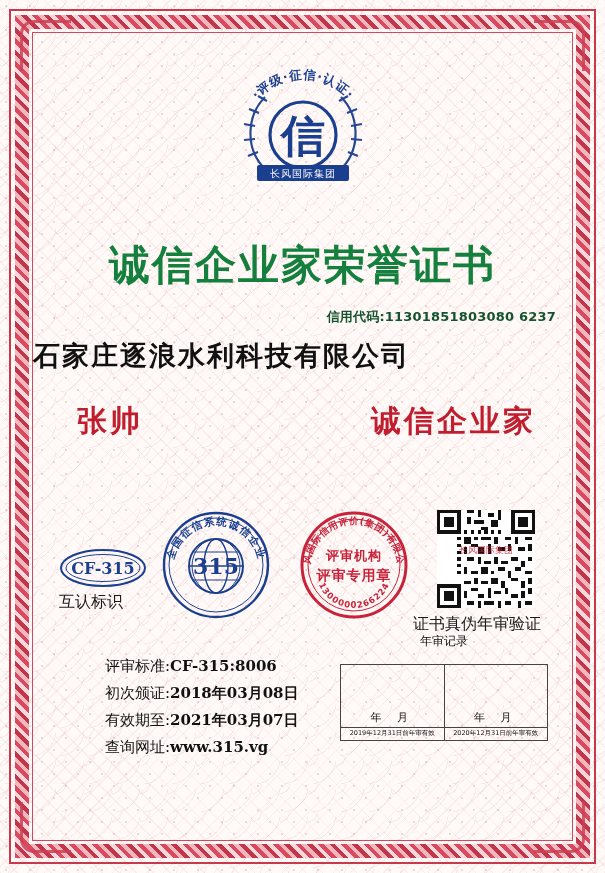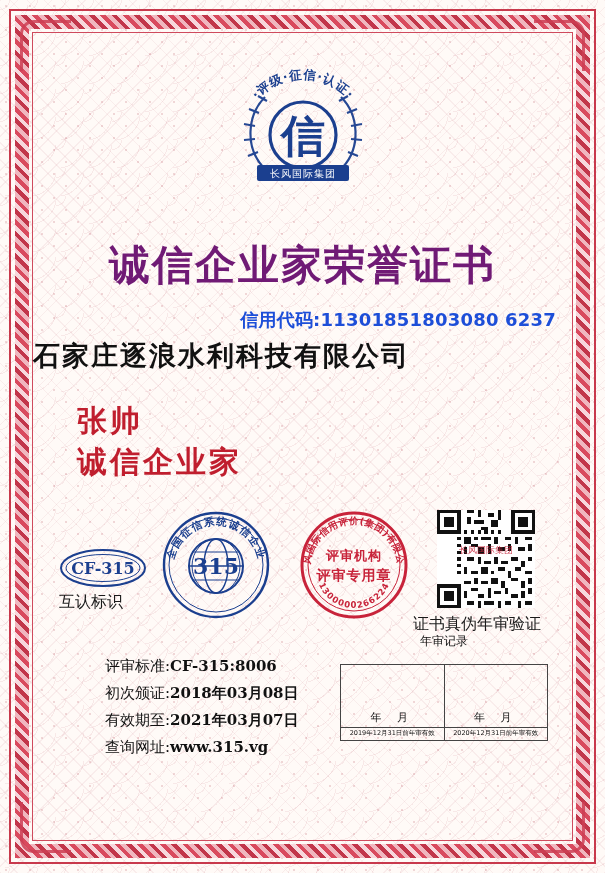--- a/index.html
+++ b/index.html
@@ -103,32 +103,32 @@
 
   
   .main-title {
     position: absolute;
     top: 205px;
     left: 0; right: 0;
     text-align: center;
     font-family: "DejaVu Sans", "Liberation Sans", sans-serif;
     font-size: 41px;
     font-weight: bold;
-    color: #701a75;
+    color: #15803d;
     letter-spacing: 2px;
   }
 
   .credit-code {
     position: absolute;
     top: 275px;
     right: 16px;
     font-family: "DejaVu Sans", "Liberation Sans", sans-serif;
-    font-size: 18px;
+    font-size: 13px;
     font-weight: bold;
-    color: #1d4ed8;
+    color: #14532d;
     letter-spacing: .2px;
   }
 
   .company-name {
     position: absolute;
     top: 305px;
     left: 0; right: 0;
     text-align: left;
     font-family: "DejaVu Sans", "Liberation Sans", sans-serif;
     font-size: 27px;
@@ -138,21 +138,20 @@
   }
 
   .honoree-row {
     position: absolute;
     top: 368px;
     left: 44px;
     right: 30px;
     display: flex;
     justify-content: space-between;
     align-items: baseline;
-    flex-direction: column;
   }
   .honoree-name, .honor-title {
     font-family: "DejaVu Sans", "Liberation Sans", sans-serif;
     font-size: 30px;
     font-weight: bold;
     color: #c01e2e;
     letter-spacing: 3px;
   }
   .honor-title { margin-right: 6px; }
 

